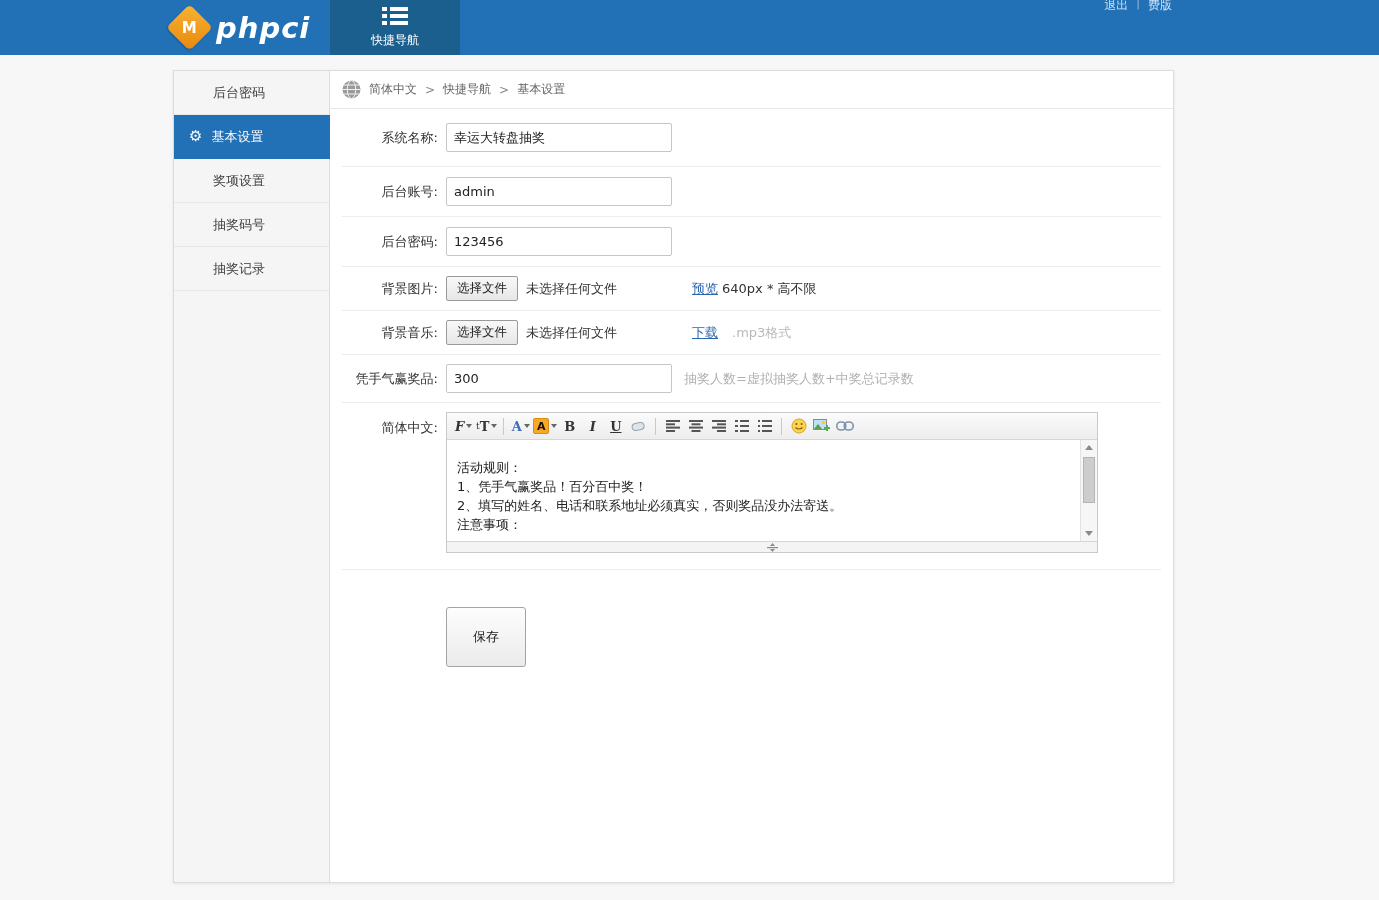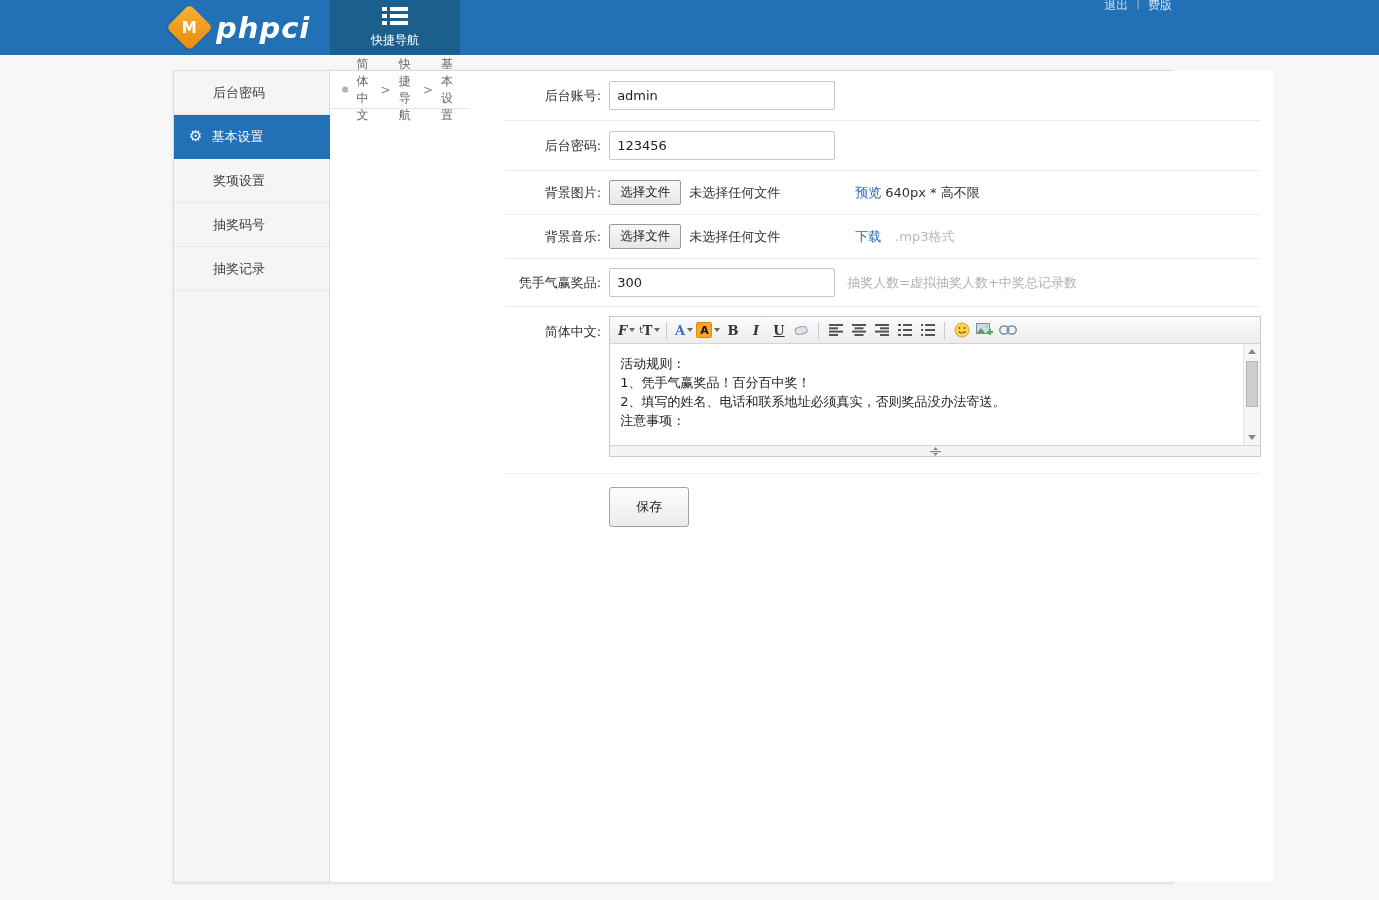--- a/index.html
+++ b/index.html
@@ -27,36 +27,36 @@
   .container { margin:15px 0 0 173px; width:1001px; height:813px; background:#fff;
     border:1px solid #dcdcdc; box-shadow:0 1px 3px rgba(0,0,0,.08); display:flex; }
   
   .sidebar { width:156px; flex:0 0 156px; background:#f5f5f5; border-right:1px solid #ddd; }
   .side-item { height:44px; display:flex; align-items:center; padding-left:39px;
     font-size:13px; color:#404040; border-bottom:1px solid #e8e8e8; cursor:pointer; }
   .side-item.active { background:#2270b5; color:#fff; padding-left:15px; margin-right:-1px;
     border-bottom:1px solid #2270b5; }
   .side-item.active .gear { margin-right:9px; font-size:15px; line-height:1; }
   
-  .content { flex:1; display:flex; flex-direction:row; background:#fff;gap:24px; }
+  .content { flex:1; display:flex; flex-direction:column; background:#fff; }
   .crumbbar { height:38px; flex:0 0 38px; border-bottom:1px solid #e7e7e7; display:flex;
     align-items:center; padding:0 12px; gap:8px; }
   .crumbbar .txt { color:#666; font-size:12px; }
   .crumbbar .sep { color:#888; font-size:12px; }
   .formwrap { padding:0 12px; flex:1; display:flex; flex-direction:column; }
   .frow { display:flex; align-items:center; border-bottom:1px solid #ededed; position:relative; }
   .frow.h58 { height:58px; } .frow.h50 { height:50px; } .frow.h44 { height:44px; } .frow.h48 { height:48px; }
   .flabel { width:96px; flex:0 0 96px; text-align:right; margin-right:8px; font-size:13px; color:#333; }
   .tinput { width:226px; height:29px; border:1px solid #c6c6c6; border-radius:2px;
     padding:0 7px; font-size:13px; color:#222; font-family:inherit; background:#fff; }
   .filewrap { width:246px; display:flex; align-items:center; }
   .filebtn { background:linear-gradient(#f8f8f8,#e7e7e7); border:1px solid #9a9a9a; border-radius:2px;
     padding:3px 10px; font-size:12.5px; color:#222; cursor:pointer; font-family:inherit; }
   .filestatus { margin-left:8px; font-size:13px; color:#333; }
-  .rowlink { color:#2a66b1; font-size:13px; cursor:pointer; }
+  .rowlink { color:#2a66b1; text-decoration:underline; font-size:13px; cursor:pointer; }
   .linkhint-dark { margin-left:4px; font-size:13px; color:#333; }
   .linkhint-gray { margin-left:14px; font-size:13px; color:#b9b9b9; }
   .grayhint { margin-left:12px; font-size:13px; color:#b0b0b0;text-align:center; }
   
   .frow.editor-row { align-items:flex-start; padding:9px 0 16px; }
   .frow.editor-row .flabel { margin-top:7px; }
   .editor { width:652px; border:1px solid #c9c9c9; background:#fff; }
   .toolbar { height:27px; background:linear-gradient(#fbfbfb,#ededed); border-bottom:1px solid #d5d5d5;
     display:flex; align-items:center; padding:0 5px; }
   .tbtn { min-width:21px; height:21px; display:flex; align-items:center; justify-content:center;
@@ -66,39 +66,39 @@
   .caret { width:0; height:0; border-left:3px solid transparent; border-right:3px solid transparent;
     border-top:4px solid #666; margin-left:2px; }
   .fontF { font-style:italic; font-weight:bold; }
   .sizeT .small { font-size:9px; } .sizeT .big { font-size:13px; font-weight:bold; }
   .colorA { color:#3c6ec0; font-weight:bold; }
   .hiliteA { background:#f9a825; border:1px solid #d98c0d; border-radius:2px; width:16px; height:16px;
     display:flex; align-items:center; justify-content:center; font-weight:bold; font-size:11px; color:#111; }
   .boldB { font-weight:bold; } .italI { font-style:italic; font-weight:bold; }
   .underU { text-decoration:underline; font-weight:bold; }
   .editor-body { height:101px; display:flex; }
-  .editor-text { flex:1; padding:10px 10px; font-size:13px; line-height:19px; color:#222; overflow:hidden; }
+  .editor-text { flex:1; padding:18px 10px; font-size:13px; line-height:19px; color:#222; overflow:hidden; }
   .editor-text div { white-space:nowrap; }
   .scrollcol { width:17px; flex:0 0 17px; background:#f6f6f6; border-left:1px solid #e2e2e2;
     position:relative; }
   .sc-arrow { position:absolute; left:0; width:16px; height:15px; display:flex; align-items:center;
     justify-content:center; cursor:pointer; }
   .sc-up { top:0; } .sc-down { bottom:0; }
   .tri-up { width:0; height:0; border-left:4px solid transparent; border-right:4px solid transparent;
     border-bottom:5px solid #8a8a8a; }
   .tri-down { width:0; height:0; border-left:4px solid transparent; border-right:4px solid transparent;
     border-top:5px solid #8a8a8a; }
   .sc-thumb { position:absolute; left:2px; top:17px; width:12px; height:46px; background:#cdcdcd;
     border:1px solid #b5b5b5; cursor:grab; }
   .resize-strip { height:11px; border-top:1px solid #d5d5d5; background:#f4f4f4; display:flex;
     align-items:center; justify-content:center; cursor:row-resize; }
   
   .save-row { padding:13px 0 0 104px; }
-  .save-btn { padding:10px 26px; font-size:13px; color:#222; font-family:Liberation Sans, sans-serif;
-    background:linear-gradient(#fdfdfd,#ebebeb); border:1px solid #a3a3a3; border-radius:3px; cursor:pointer; }
+  .save-btn { padding:20px 26px; font-size:13px; color:#222; font-family:Liberation Sans, sans-serif;
+    background:linear-gradient(#fdfdfd,#ebebeb); border:1px solid #a3a3a3; border-radius:3px; cursor:pointer;margin-top:24px; }
   .flex-fill { flex:1; }
   svg { display:block; }
 </style>
 </head>
 <body>
 
 <div class="hdr">
   <div class="hdr-inner">
     <div class="logo">
       <span class="logo-diamond">
@@ -158,20 +158,24 @@
       </svg>
       <span class="txt">简体中文</span>
       <span class="sep">&gt;</span>
       <span class="txt">快捷导航</span>
       <span class="sep">&gt;</span>
       <span class="txt">基本设置</span>
     </div>
 
     <div class="formwrap">
 
+      <div class="frow h58">
+        <span class="flabel">系统名称:</span>
+        <input class="tinput" type="text" value="幸运大转盘抽奖" style="">
+      </div>
 
       <div class="frow h50">
         <span class="flabel">后台账号:</span>
         <input class="tinput" type="text" value="admin" style="">
       </div>
 
       <div class="frow h50">
         <span class="flabel">后台密码:</span>
         <input class="tinput" type="text" value="123456" style="">
       </div>

